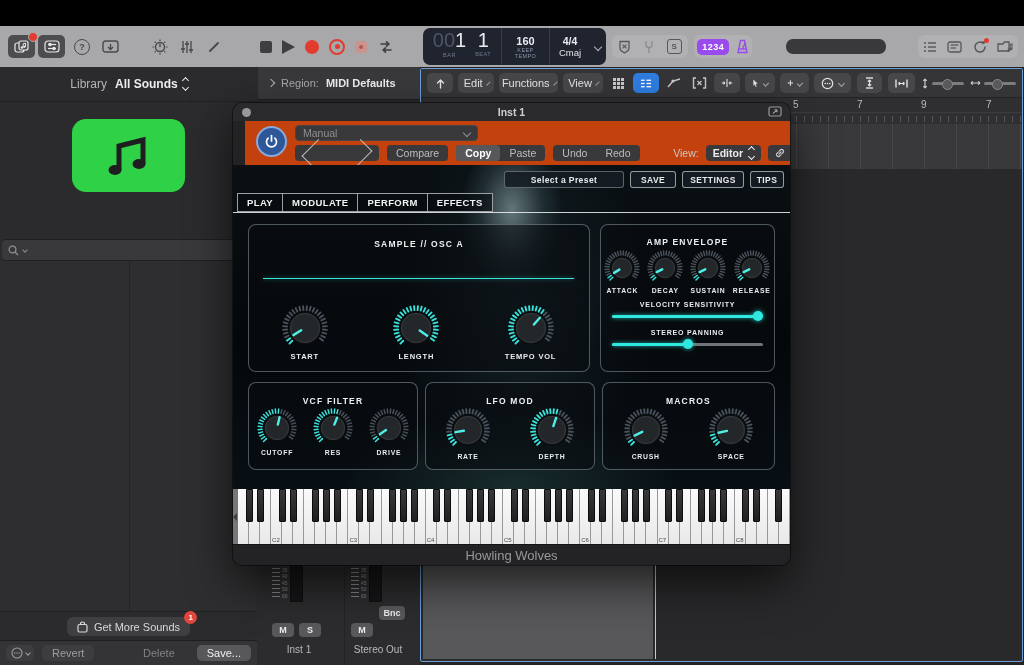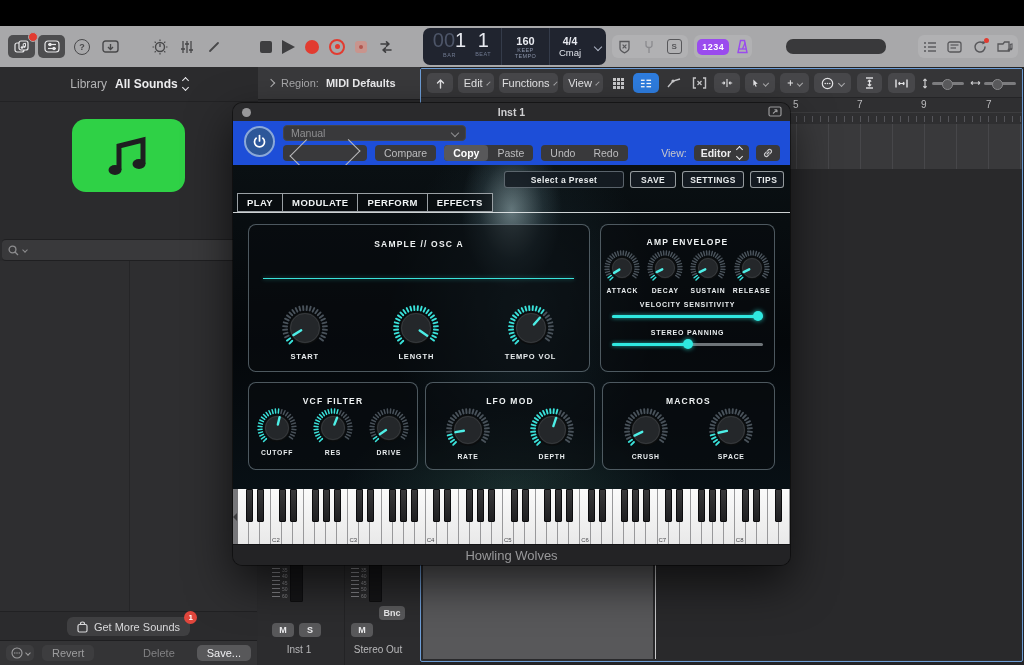--- a/index.html
+++ b/index.html
@@ -108,21 +108,21 @@
   .pr-gray{position:absolute;left:2px;top:496px;width:230px;height:94px;background:#58585a;}
   .pr-vdiv{position:absolute;left:234px;top:496px;width:1px;height:94px;background:#c9c9cb;}
 
   
   .plugin{left:233px;top:103px;width:557px;height:462px;border-radius:9px;overflow:hidden;
     box-shadow:0 18px 45px rgba(0,0,0,.65),0 0 0 1px rgba(0,0,0,.45);background:#232325;}
   .pw-titlebar{position:absolute;left:0;top:0;width:100%;height:18px;background:#2a2a2c;}
   .pw-close{position:absolute;left:9px;top:5px;width:9px;height:9px;border-radius:50%;background:#98989a;}
   .pw-title{position:absolute;left:0;top:3px;width:100%;text-align:center;font-size:10.5px;font-weight:bold;color:#cfcfd1;}
   .pw-pop{position:absolute;right:8px;top:3px;color:#9a9a9c;}
-  .pw-header{position:absolute;left:0;top:18px;width:100%;height:44px;background:#1d4ed8;border-bottom:6px solid #e5e5e5;}
+  .pw-header{position:absolute;left:12px;top:18px;width:100%;height:44px;background:#c2410c;border-bottom:6px solid #e5e5e5;}
   .power{position:absolute;left:11px;top:5px;width:31px;height:31px;border-radius:50%;background:#2d5799;border:2px solid #8aa8d8;box-sizing:border-box;display:flex;align-items:center;justify-content:center;}
   .pw-select{position:absolute;left:50px;top:4px;width:183px;height:16px;background:#39393b;border:1px solid #454547;border-radius:4px;display:flex;align-items:center;justify-content:space-between;padding:0 7px;box-sizing:border-box;color:#8f8f91;font-size:10.5px;}
   .pw-row2{position:absolute;left:50px;top:24px;height:16px;display:flex;gap:8px;align-items:center;}
   .seg{display:flex;background:#39393b;border-radius:4px;height:16px;align-items:center;}
   .seg span{padding:0 9px;color:#bcbcbe;font-size:10.5px;display:flex;align-items:center;height:100%;}
   .seg .on{background:#58585a;color:#fff;font-weight:bold;border-radius:4px;}
   .pw-view{position:absolute;right:10px;top:24px;display:flex;align-items:center;gap:7px;}
   .pw-view .vl{color:#c9c9cb;font-size:10.5px;}
   .pw-viewbtn{background:#39393b;border-radius:4px;height:16px;display:flex;align-items:center;gap:6px;padding:0 7px;color:#ececee;font-size:10.5px;font-weight:bold;}
   .pw-linkbtn{background:#39393b;border-radius:4px;width:24px;height:16px;display:flex;align-items:center;justify-content:center;color:#c9c9cb;}

